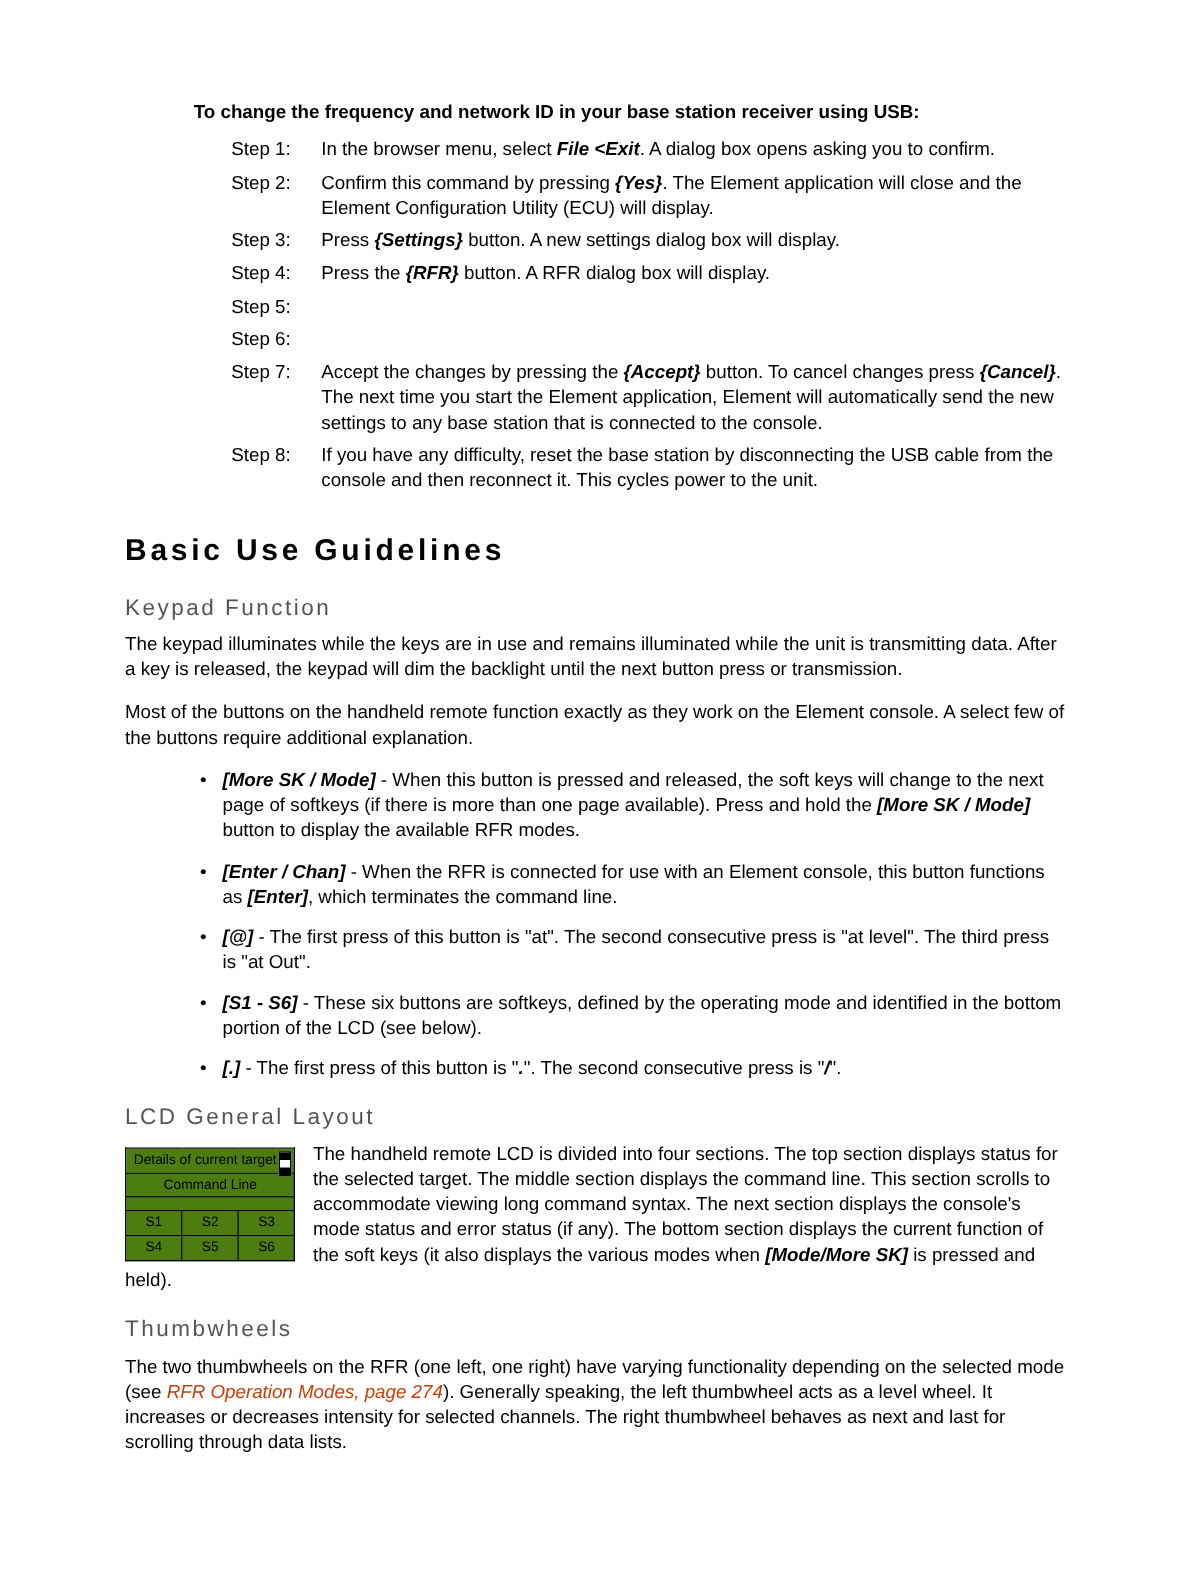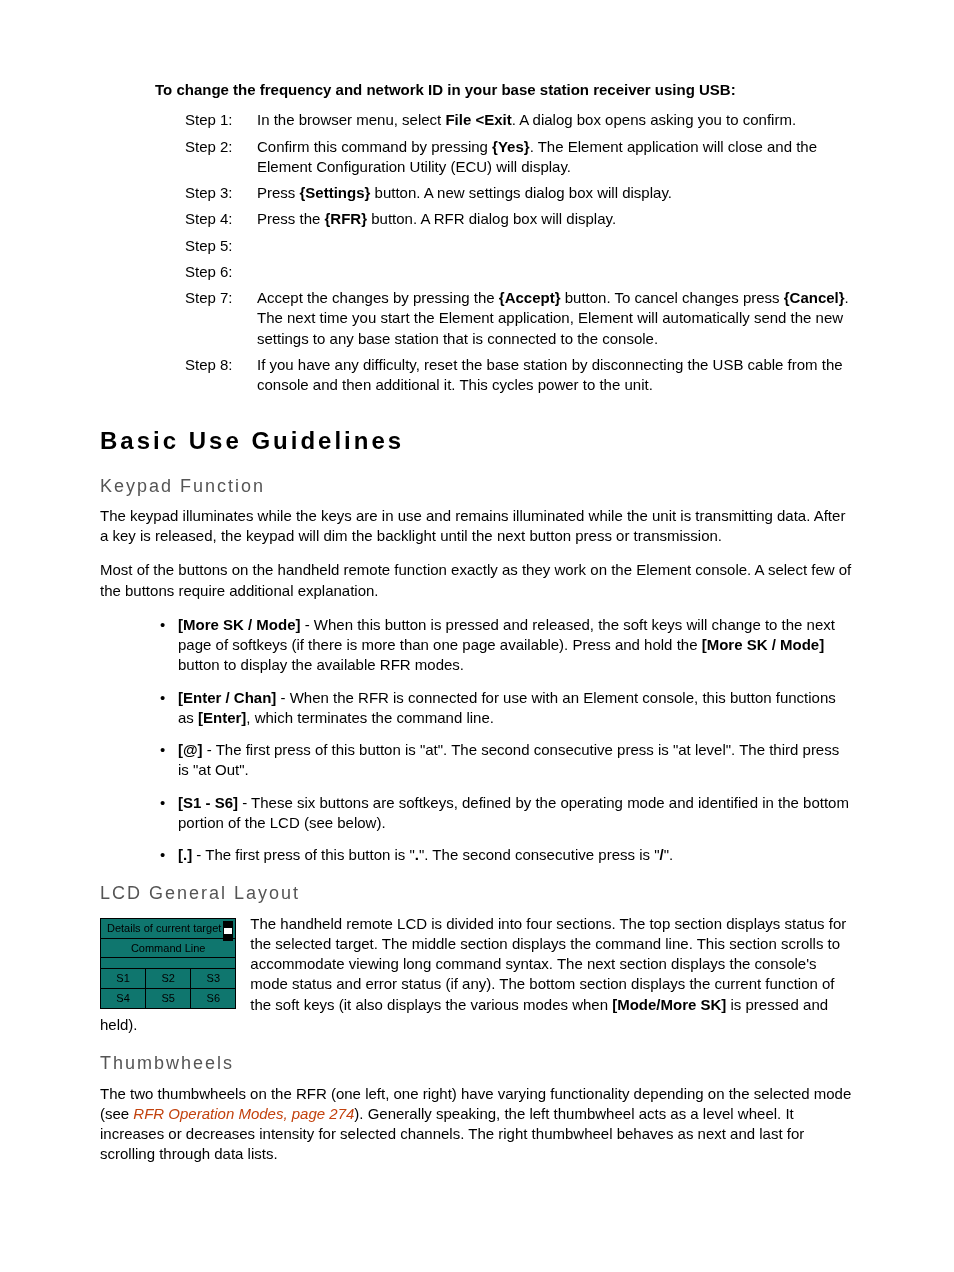--- a/index.html
+++ b/index.html
@@ -24,21 +24,21 @@
   .step-row {
     display: flex;
     margin-bottom: 6px;
   }
   .step-label {
     flex: 0 0 72px;
   }
   .step-body {
     flex: 1;
   }
-  b { font-weight: bold; }
+  b { font-weight: bold; font-style: italic; }
   h1.section {
     font-family: Arial, Helvetica, sans-serif;
     font-size: 24px;
     letter-spacing: 3px;
     font-weight: bold;
     margin: 28px 0 12px 0;
   }
   h2.sub {
     font-size: 18px;
     letter-spacing: 2px;
@@ -74,21 +74,21 @@
     margin: 4px 14px 4px 0;
   }
   .lcd-diagram table {
     border-collapse: collapse;
     font-size: 11px;
   }
   .lcd-diagram td {
     border: 1px solid #000;
     padding: 2px 6px;
     text-align: center;
-    background: #0f766e;
+    background: #4d7c0f;
   }
   .lcd-diagram .top-row td { position: relative; }
   .lcd-diagram .scroll {
     display: inline-block;
     width: 8px;
     height: 18px;
     border: 1px solid #000;
     position: absolute;
     right: 2px;
     top: 2px;
@@ -143,21 +143,21 @@
   </div>
   <div class="step-row">
     <div class="step-label">Step 6:</div>
   </div>
   <div class="step-row">
     <div class="step-label">Step 7:</div>
     <div class="step-body"><span>Accept the changes by pressing the </span><b>{Accept}</b><span> button. To cancel changes press </span><b>{Cancel}</b><span>. The next time you start the Element application, Element will automatically send the new settings to any base station that is connected to the console.</span></div>
   </div>
   <div class="step-row">
     <div class="step-label">Step 8:</div>
-    <div class="step-body"><span>If you have any difficulty, reset the base station by disconnecting the USB cable from the console and then additional it. This cycles power to the unit.</span></div>
+    <div class="step-body"><span>If you have any difficulty, reset the base station by disconnecting the USB cable from the console and then reconnect it. This cycles power to the unit.</span></div>
   </div>
 </div>
 
 <h1 class="section">Basic Use Guidelines</h1>
 
 <h2 class="sub">Keypad Function</h2>
 <p class="body">The keypad illuminates while the keys are in use and remains illuminated while the unit is transmitting data. After a key is released, the keypad will dim the backlight until the next button press or transmission.</p>
 <p class="body">Most of the buttons on the handheld remote function exactly as they work on the Element console. A select few of the buttons require additional explanation.</p>
 
 <ul class="bullets">

